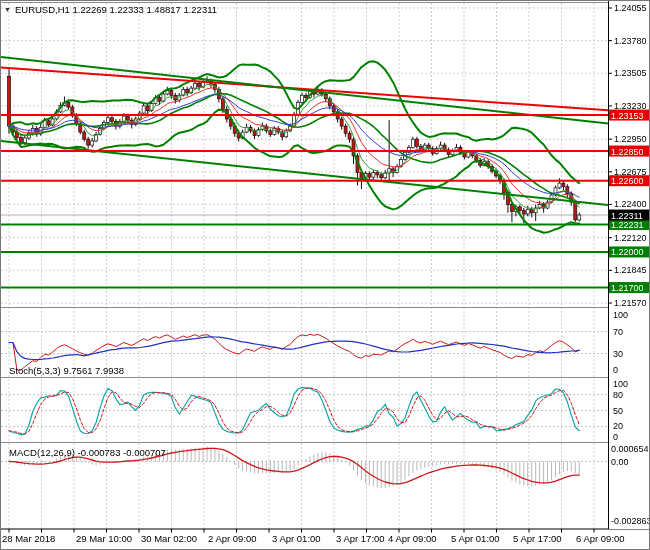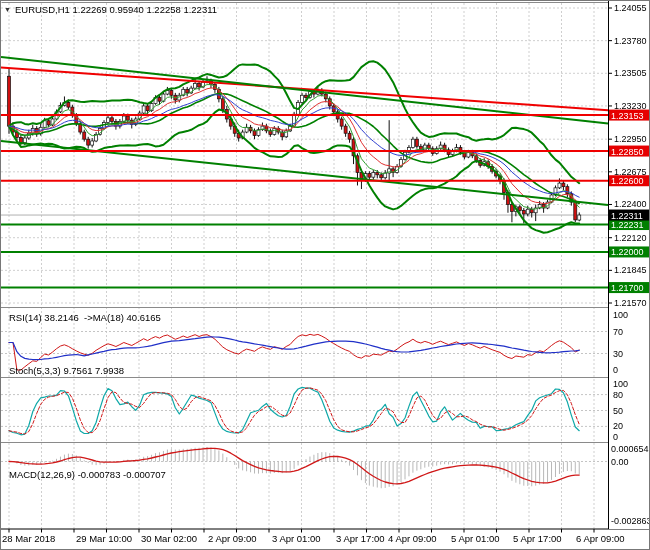--- a/index.html
+++ b/index.html
@@ -608,17 +608,16 @@
         <text x="140" y="541" font-size="9.5" font-family="Liberation Sans, sans-serif" fill="#000000" text-anchor="start">30 Mar 02:00</text>
         <text x="207" y="541" font-size="9.5" font-family="Liberation Sans, sans-serif" fill="#000000" text-anchor="start">2 Apr 09:00</text>
         <text x="271" y="541" font-size="9.5" font-family="Liberation Sans, sans-serif" fill="#000000" text-anchor="start">3 Apr 01:00</text>
         <text x="335" y="541" font-size="9.5" font-family="Liberation Sans, sans-serif" fill="#000000" text-anchor="start">3 Apr 17:00</text>
         <text x="387" y="541" font-size="9.5" font-family="Liberation Sans, sans-serif" fill="#000000" text-anchor="start">4 Apr 09:00</text>
         <text x="450" y="541" font-size="9.5" font-family="Liberation Sans, sans-serif" fill="#000000" text-anchor="start">5 Apr 01:00</text>
         <text x="512" y="541" font-size="9.5" font-family="Liberation Sans, sans-serif" fill="#000000" text-anchor="start">5 Apr 17:00</text>
         <text x="575" y="541" font-size="9.5" font-family="Liberation Sans, sans-serif" fill="#000000" text-anchor="start">6 Apr 09:00</text>
       </g>
     </svg>
-  <div id="title-bar" class="ovl"><span class="arr">▼</span><span>EURUSD,H1 1.22269 0.95940 1.22258 1.22311</span></div>
-  <div class="ovl" style="left:8px;top:311px">RSI(14) 38.2146  -&gt;MA(18) 40.6165</div>
+  <div id="title-bar" class="ovl"><span class="arr">▼</span><span>EURUSD,H1 1.22269 1.22333 1.48817 1.22311</span></div>
   <div class="ovl" style="left:8px;top:364px">Stoch(5,3,3) 9.7561 7.9938</div>
-  <div class="ovl" style="left:8px;top:468px">MACD(12,26,9) -0.000783 -0.000707</div>
+  <div class="ovl" style="left:8px;top:446px">MACD(12,26,9) -0.000783 -0.000707</div>
 </div>
 
 </body></html>

